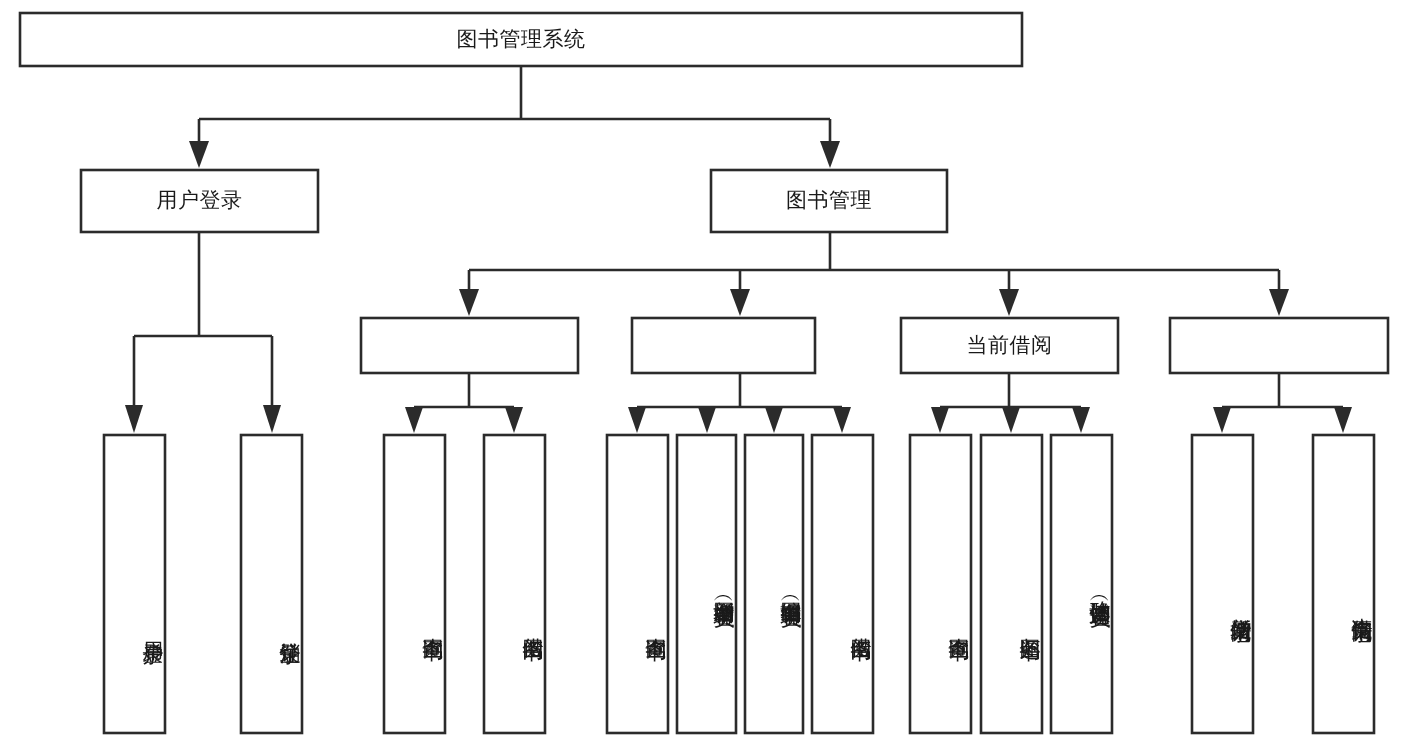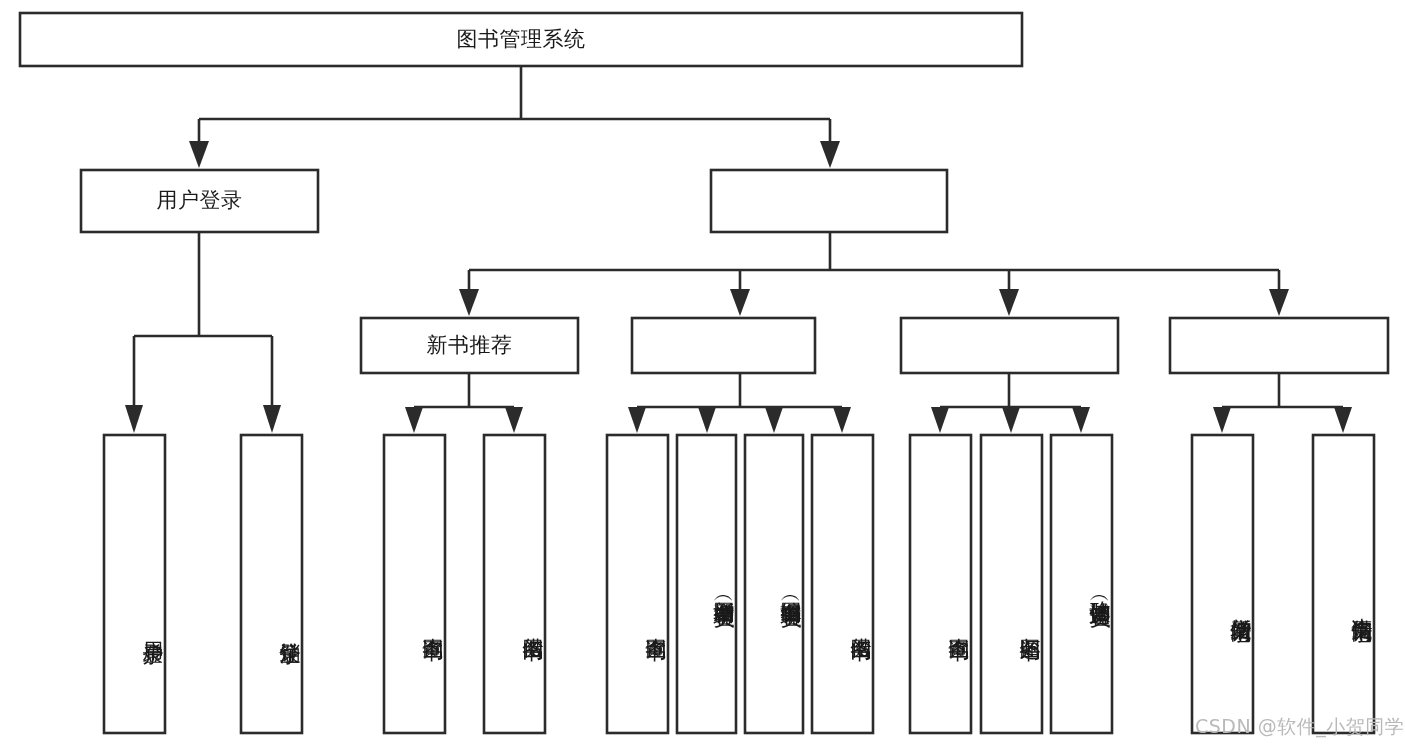--- a/index.html
+++ b/index.html
@@ -163,36 +163,36 @@
 
     <path class="connector" d="M 1279 373 L 1279 407"></path>
     <path class="connector" d="M 1222 407 L 1343 407"></path>
     <polygon class="arrow-head" points="1213,407 1231,407 1222,433"></polygon>
     <polygon class="arrow-head" points="1334,407 1352,407 1343,433"></polygon>
   </svg>
 
   <div class="node-label-h" style="left:20px; top:13px; width:1002px; height:53px;">图书管理系统</div>
 
   <div class="node-label-h" style="left:81px; top:170px; width:237px; height:62px;">用户登录</div>
+  <div class="node-label-h" style="left:711px; top:170px; width:236px; height:62px;">图书管理</div>
 
-  <div class="node-label-h" style="left:361px; top:318px; width:217px; height:55px;">新书推荐</div>
+  <div class="node-label-h" style="left:901px; top:318px; width:217px; height:55px;">当前借阅</div>
 
   <div class="node-label-v" style="left:104px; top:435px; width:61px; height:298px; padding-top:85px;">用户登录</div>
   <div class="node-label-v" style="left:241px; top:435px; width:61px; height:298px; padding-top:85px;">注销登录</div>
 
   <div class="node-label-v" style="left:384px; top:435px; width:61px; height:298px; padding-top:78px;">查询图书</div>
   <div class="node-label-v" style="left:484px; top:435px; width:61px; height:298px; padding-top:78px;">借阅图书</div>
 
   <div class="node-label-v" style="left:607px; top:435px; width:61px; height:298px; padding-top:78px;">查询图书</div>
   <div class="node-label-v" style="left:677px; top:435px; width:59px; height:298px; padding-top:8px;">新增图书（管理员）</div>
   <div class="node-label-v" style="left:745px; top:435px; width:58px; height:298px; padding-top:8px;">编辑图书（管理员）</div>
   <div class="node-label-v" style="left:812px; top:435px; width:61px; height:298px; padding-top:78px;">借阅图书</div>
 
   <div class="node-label-v" style="left:910px; top:435px; width:61px; height:298px; padding-top:78px;">查询图书</div>
   <div class="node-label-v" style="left:981px; top:435px; width:61px; height:298px; padding-top:78px;">归还图书</div>
   <div class="node-label-v" style="left:1051px; top:435px; width:61px; height:298px; padding-top:8px;">确认归还（管理员）</div>
 
   <div class="node-label-v" style="left:1192px; top:435px; width:61px; height:298px; padding-top:40px;">新增借阅记录</div>
   <div class="node-label-v" style="left:1313px; top:435px; width:61px; height:298px; padding-top:40px;">查询借阅记录</div>
 
-  <div class="watermark" style="left:1195px; top:714px;">CSDN @软件_小贺同学</div>
 
 </div>
 
 </body></html>

